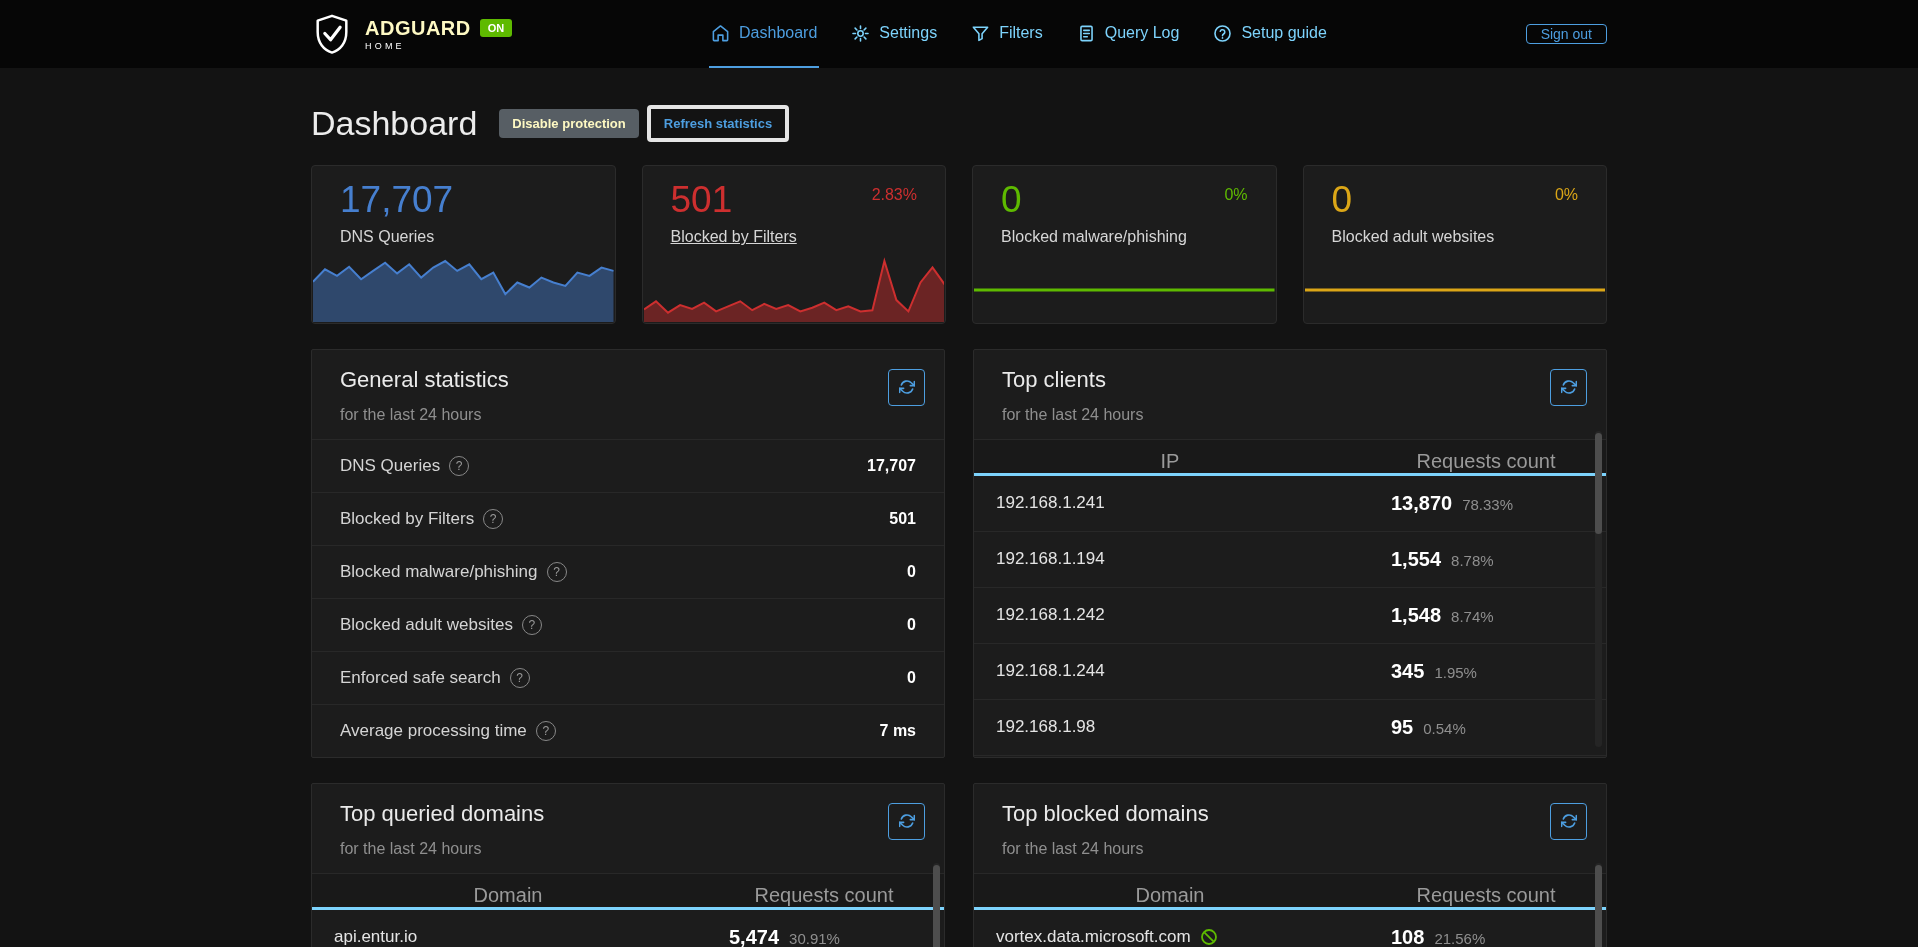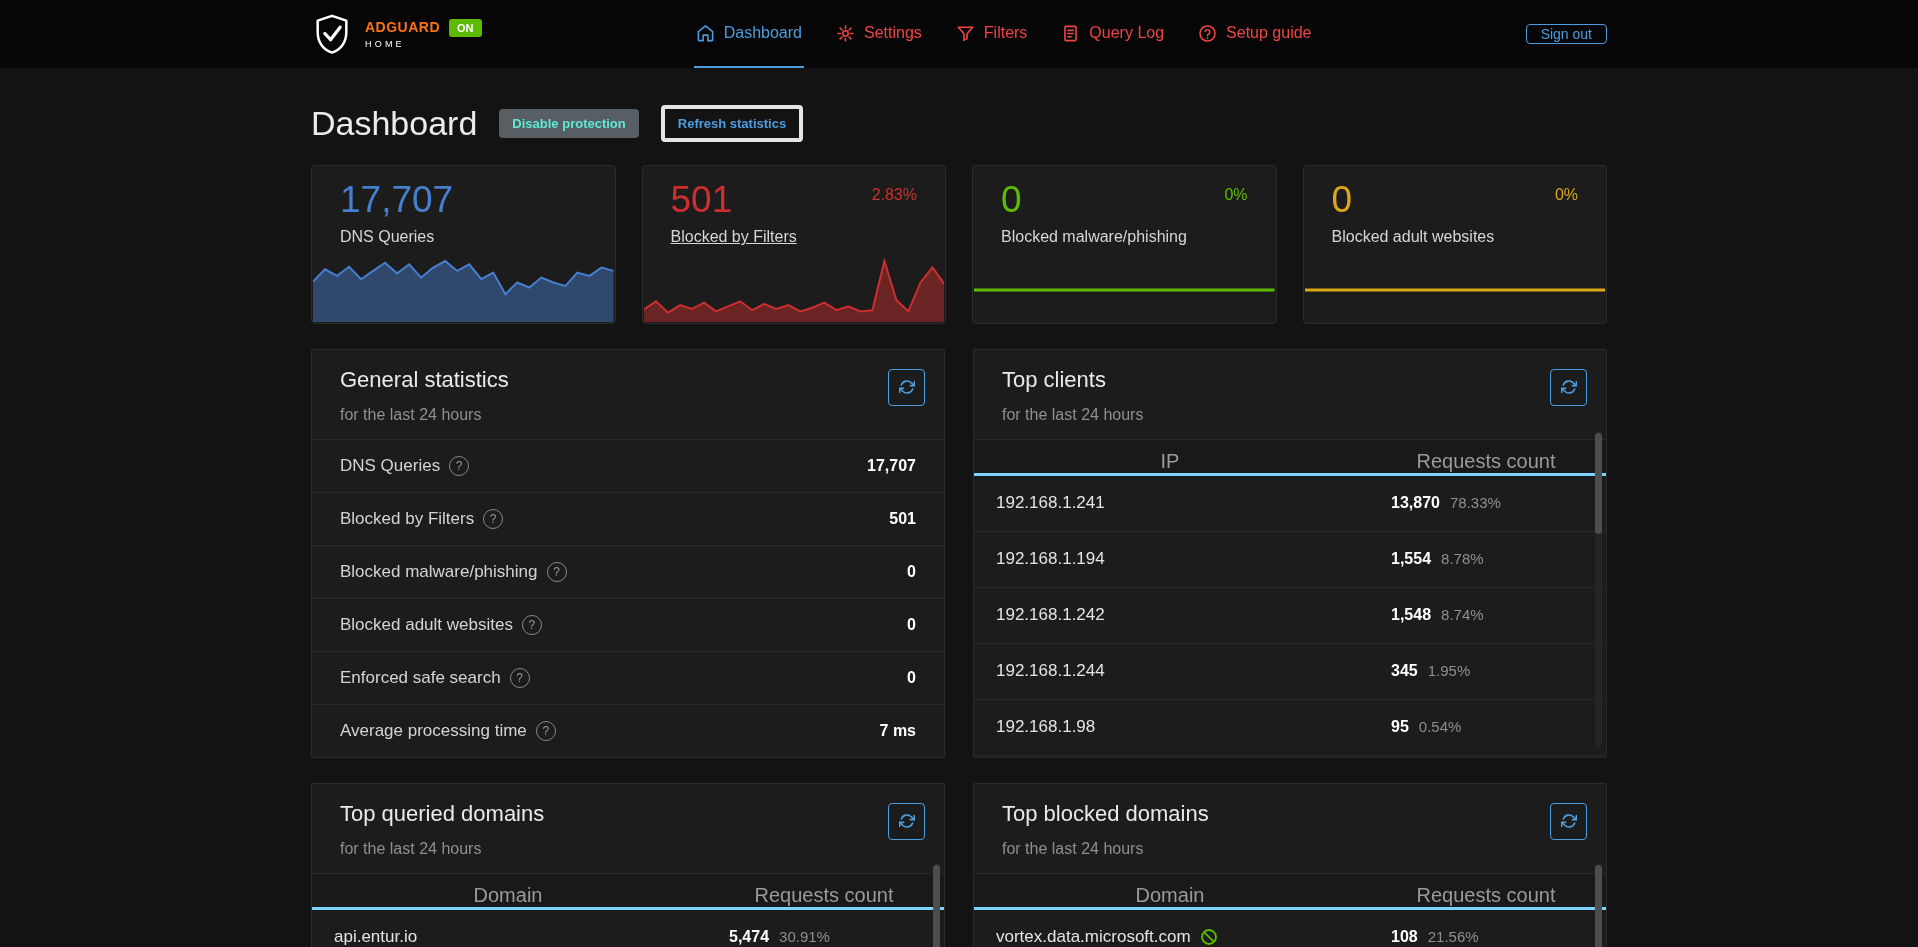--- a/index.html
+++ b/index.html
@@ -6,40 +6,40 @@
   html,body{width:1918px;height:947px;overflow:hidden;background:#131313;
     font-family:"Liberation Sans","DejaVu Sans",sans-serif;color:#e0e0e0}
   .container{width:1296px;margin:0 auto}
 
   
   header{height:68px;background:#060606}
   .hrow{display:flex;align-items:stretch;height:68px}
   .brand{display:flex;align-items:center;gap:12px;cursor:pointer}
   .logo{width:42px;height:42px;display:block}
   .b1row{display:flex;align-items:center;gap:9px}
-  .b1{font-size:14px;font-weight:700;color:#f97316;letter-spacing:.5px;line-height:1.1}
+  .b1{font-size:20px;font-weight:700;color:#fef9c3;letter-spacing:.5px;line-height:1.1}
   .b2{font-size:9px;letter-spacing:3.2px;color:#fff;margin-top:2px}
   .onbadge{background:#5eba00;color:#fff;font-size:11px;font-weight:700;
     padding:2px 8px;border-radius:3px;line-height:1.3}
   nav{flex:1;display:flex;justify-content:center;gap:30px;margin:0 20px}
-  .nitem{display:flex;align-items:center;gap:9px;font-size:16px;color:#ef4444;
+  .nitem{display:flex;align-items:center;gap:9px;font-size:16px;color:#7dd3fc;
     border-bottom:2px solid transparent;cursor:pointer;padding:0 2px}
   .nitem svg{flex:none}
   .nitem.active{color:#4d9ee0;border-bottom-color:#4d9ee0}
   .hright{display:flex;align-items:center}
   .signout{background:transparent;border:1px solid #4d9ee0;color:#4d9ee0;
     font-size:14px;padding:1px 14px;border-radius:4px;cursor:pointer;
     font-family:inherit}
 
   
   .page-head{display:flex;align-items:center;margin-top:35px}
   h1{font-size:34px;font-weight:400;color:#ececec;margin-right:22px;line-height:1.2}
   .btn{font-size:13px;font-weight:700;padding:7px 13px;border-radius:4px;
     border:none;cursor:pointer;font-family:inherit}
-  .btn-gray{background:#575e64;color:#5eead4;margin-right:22px}
+  .btn-gray{background:#575e64;color:#fef9c3;margin-right:8px}
   .btn-outline{background:transparent;border:4px solid #e5e5e5;color:#4d9ee0}
 
   
   .stat-grid{display:grid;grid-template-columns:repeat(4,1fr);gap:26px;margin-top:21px}
   .stat-card{position:relative;height:159px;background:#1c1c1c;border:1px solid #2b2b2b;
     border-radius:4px;padding:12px 28px;overflow:hidden}
   .stat-top{display:flex;justify-content:space-between;align-items:flex-start}
   .stat-num{font-size:37px;line-height:1.2}
   .stat-pct{font-size:16px;margin-top:8px}
   .stat-label{font-size:16px;color:#d6d6d6;margin-top:6px;display:inline-block}
@@ -70,21 +70,21 @@
   
   .thead{display:flex;align-items:flex-end;height:37px;border-top:1px solid #282828;
     border-bottom:3px solid #7dd3fc;background:#191919;color:#9a9a9a;font-size:20px}
   .th-key{flex:1;text-align:center}
   .th-count{width:240px;text-align:center}
   .trow{display:flex;align-items:center;height:56px;padding-left:22px}
   .trow:not(:last-child){border-bottom:1px solid #282828}
   .t-key{flex:1;font-size:17px;color:#e4e4e4;display:flex;align-items:center;gap:9px;cursor:pointer}
   .t-count{width:190px;margin-right:25px}
   .t-line{display:flex;align-items:baseline;gap:10px}
-  .t-num{font-size:16px;font-weight:700;color:#fff}
+  .t-num{font-size:20px;font-weight:700;color:#fff}
   .t-pct{font-size:15px;color:#8f8f8f}
   .t-bar{height:4px;background:#ececec;border-radius:2px;margin-top:6px;overflow:hidden}
   .t-fill{height:100%;border-radius:2px}
 
   
   .vscroll{position:absolute;right:4px;width:7px;background:#252525;border-radius:4px}
   .vthumb{width:7px;background:#4d4d4d;border-radius:4px;position:absolute;left:0}
   .vs-clients{top:81px;bottom:10px}
   .vs-clients .vthumb{top:2px;height:101px}
   .vs-bottom{top:79px;height:280px}

